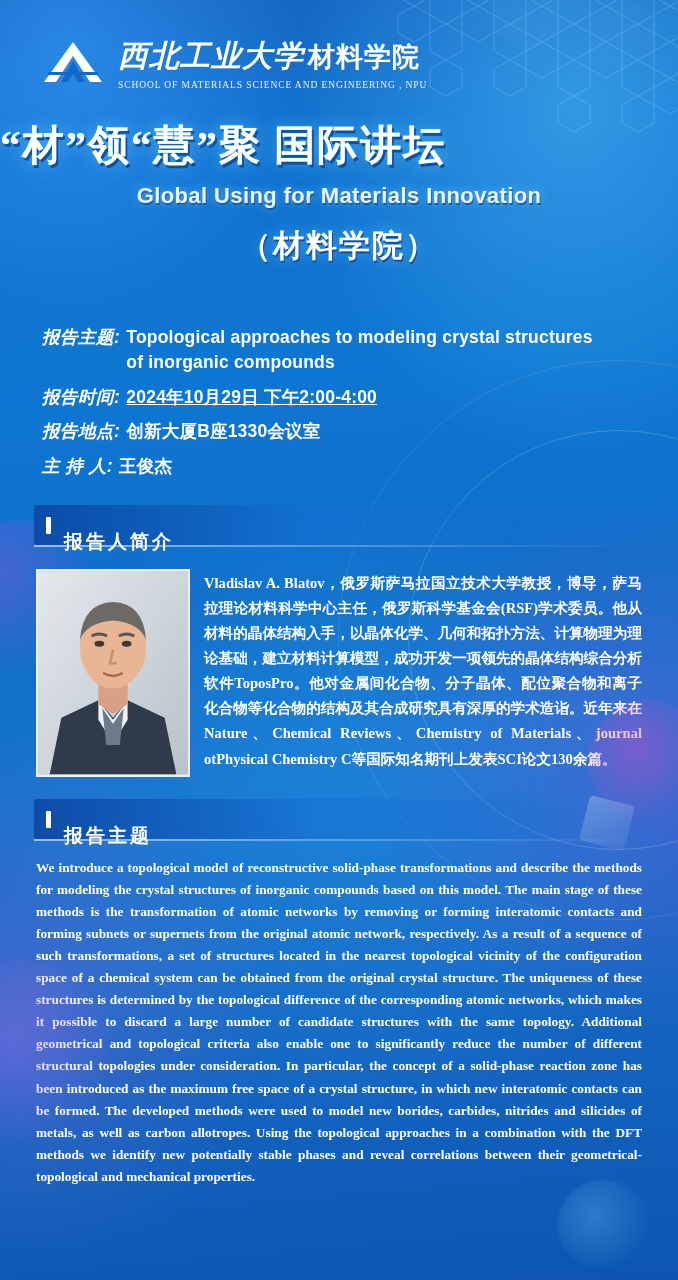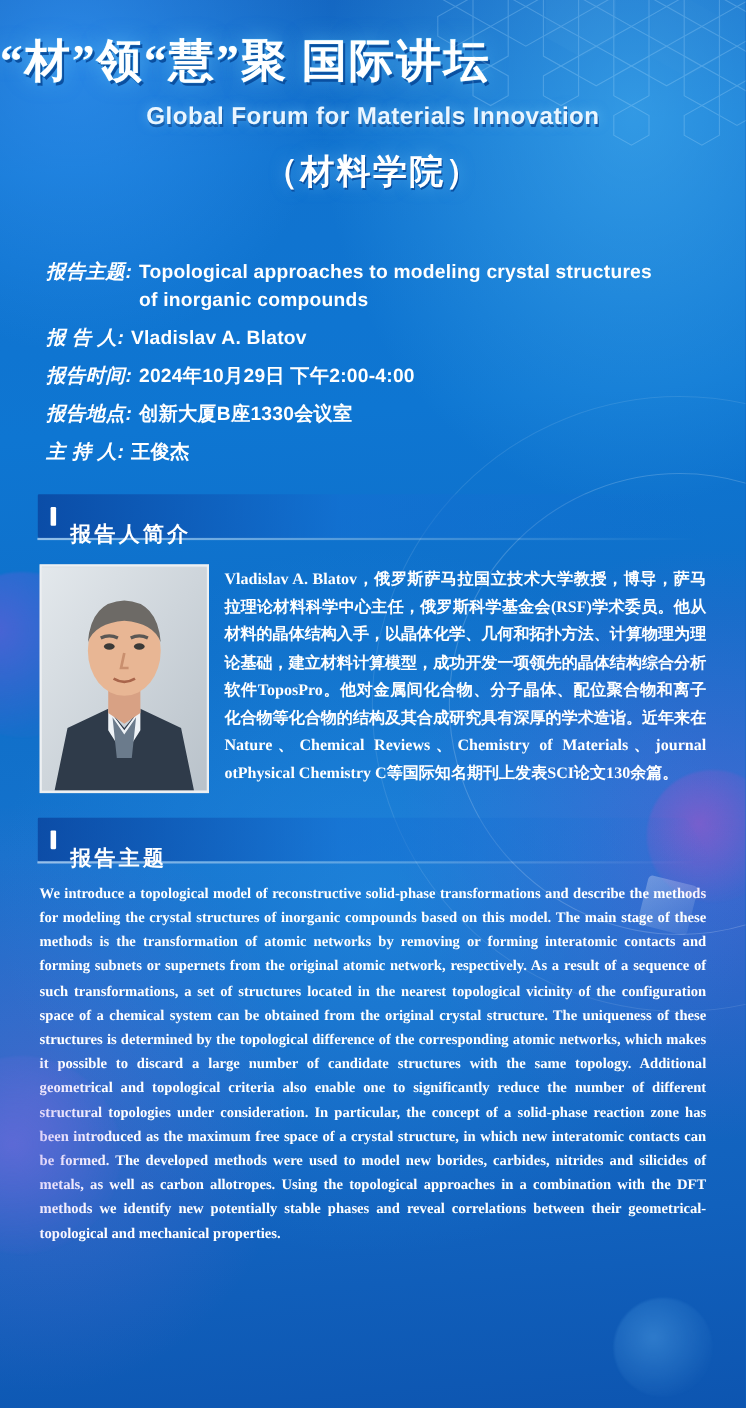--- a/index.html
+++ b/index.html
@@ -284,37 +284,47 @@
   </svg>
 
   <div class="blob b1"></div>
   <div class="blob b2"></div>
   <div class="blob b3"></div>
   <div class="blob b4"></div>
   <div class="ring r1"></div>
   <div class="ring r2"></div>
   <div class="cube"></div>
 
+  <div class="logo-row">
+    <svg class="logo-mark" viewBox="0 0 62 46">
+      <path d="M31 3 L60 43 L48 43 L31 17 L14 43 L2 43 Z" fill="#ffffff"></path>
+      <path d="M31 22 L43 43 L36 43 L31 34 L26 43 L19 43 Z" fill="#1068c8"></path>
+      <rect x="6" y="33" width="50" height="3" fill="#1068c8"></rect>
+    </svg>
+    <div class="logo-text">
+      <div class="logo-cn">
+        <span class="uni">西北工业大学</span>
+        <span class="school">材料学院</span>
+      </div>
+      <div class="logo-en">SCHOOL OF MATERIALS SCIENCE AND ENGINEERING , NPU</div>
+    </div>
+  </div>
 
   <div class="title-main">“材”领“慧”聚 国际讲坛</div>
-  <div class="title-sub">Global Forum for Materials Innovation</div>
+  <div class="title-sub">Global Using for Materials Innovation</div>
   <div class="title-issue">（材料学院）</div>
 
   <div class="info">
     <div class="info-line topic">
       <span class="info-label">报告主题:</span>
       <span class="info-value" style="margin-left:6px;">Topological approaches to modeling crystal structures of inorganic compounds</span>
     </div>
     <div class="info-line">
-      <span class="info-label">报 告 人:</span>
-      <span class="info-value" style="margin-left:6px;">Vladislav A. Blatov</span>
-    </div>
-    <div class="info-line">
       <span class="info-label">报告时间:</span>
-      <span class="info-value" style="margin-left:6px;">2024年10月29日 下午2:00-4:00</span>
+      <span class="info-value" style="margin-left:6px;text-decoration:underline;">2024年10月29日 下午2:00-4:00</span>
     </div>
     <div class="info-line">
       <span class="info-label">报告地点:</span>
       <span class="info-value" style="margin-left:6px;">创新大厦B座1330会议室</span>
     </div>
     <div class="info-line">
       <span class="info-label">主 持 人:</span>
       <span class="info-value" style="margin-left:6px;text-align:center;">王俊杰</span>
     </div>
   </div>

